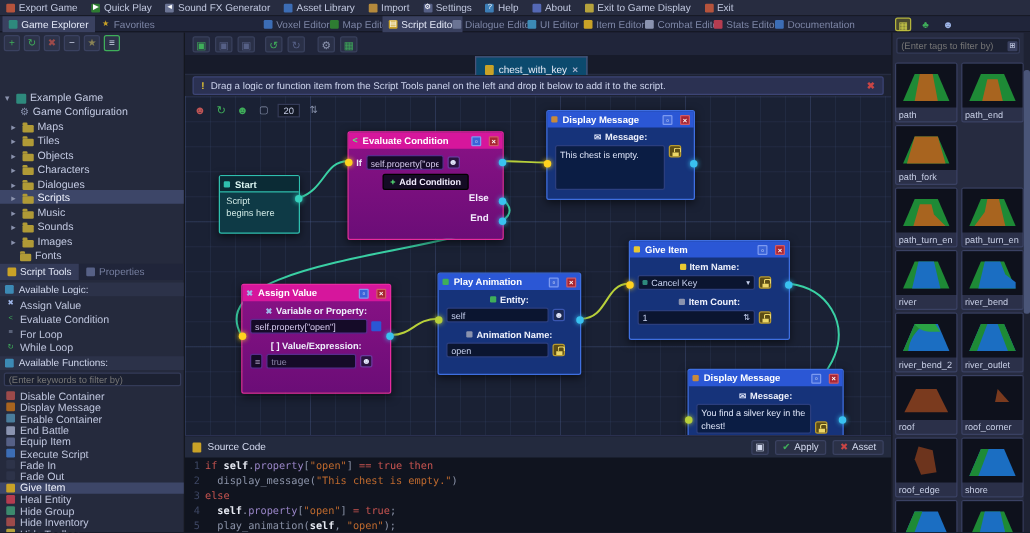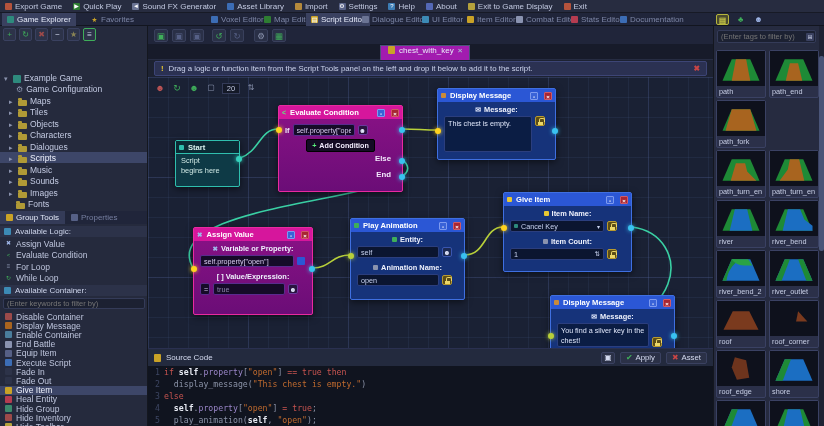--- a/index.html
+++ b/index.html
@@ -30,21 +30,21 @@
 .stab.on{background:#343b58;color:#e4e9f8}
 .shead{position:absolute;left:0;width:148px;height:11px;background:#2c3249;color:#cdd4ea;display:flex;align-items:center;gap:4px;padding-left:4px;font-size:8px}
 .lrow{position:absolute;left:0;width:148px;display:flex;align-items:center;gap:4px;padding-left:5px;color:#bfc6de;height:11px}
 .lrow.sel{background:#3d4668}
 .lic{width:7px;height:7px;border-radius:1px;display:inline-block;font-size:6px;line-height:7px;text-align:center;color:#fff}
 .sfilter{position:absolute;left:3px;top:272px;width:142px;height:11px;background:#1c2132;border:1px solid #343b58;border-radius:2px;color:#6b7494;font-size:7.5px;padding:0 3px;font-family:"Liberation Sans",sans-serif}
 
 .etoolbar{position:absolute;left:148px;top:26px;width:565px;height:18px;background:#20253a;display:flex;align-items:center;gap:4px;padding-left:6px}
 .eic{width:14px;height:13px;background:#2a3047;border:1px solid #39405c;border-radius:2px;text-align:center;font-size:8.5px;line-height:12px}
 .etabrow{position:absolute;left:148px;top:44px;width:565px;height:16px;background:#171b2a;border-bottom:1px solid #262c42}
-.etab{position:absolute;left:232px;top:1px;height:15px;background:#a21caf;border:1px solid #4a5378;border-bottom:none;display:flex;align-items:flex-start;gap:4px;padding:0 7px;font-size:8px;color:#e8ecf8}
+.etab{position:absolute;left:232px;top:1px;height:15px;background:#0c4a6e;border:1px solid #4a5378;border-bottom:none;display:flex;align-items:flex-end;gap:4px;padding:0 7px;font-size:8px;color:#e8ecf8}
 .hint{position:absolute;left:154px;top:61px;width:553px;height:15px;background:#2b3152;border:1px solid #3d4576;border-radius:2px;display:flex;align-items:center;gap:5px;padding:0 6px;font-size:7.8px;color:#ccd3ec}
 
 .canvas{position:absolute;left:148px;top:77px;width:565px;height:271px;overflow:hidden;background-color:#1a2134;background-image:linear-gradient(rgba(96,118,180,.10) 1px,transparent 1px),linear-gradient(90deg,rgba(96,118,180,.10) 1px,transparent 1px),linear-gradient(rgba(96,118,180,.17) 1px,transparent 1px),linear-gradient(90deg,rgba(96,118,180,.17) 1px,transparent 1px);background-size:20px 20px,20px 20px,100px 100px,100px 100px}
 .ctb{position:absolute;left:6px;top:5px;display:flex;gap:5px;align-items:center}
 .cic{width:12px;height:12px;text-align:center;font-size:9px;line-height:12px}
 .gnum{width:18px;height:11px;background:#141927;border:1px solid #343b58;color:#c3cae2;font-size:7.5px;text-align:center;line-height:10px}
 svg.wires{position:absolute;left:0;top:0;pointer-events:none}
 
 .node{position:absolute;border-radius:2px;box-shadow:0 2px 7px rgba(0,0,0,.55)}
 .node .nh{height:13px;display:flex;align-items:center;gap:4px;padding:0 3px;font-size:7.6px;font-weight:bold;color:#fff}
@@ -140,21 +140,21 @@
         <span class="mi" style="background:#b5533c"></span>
         <span>Exit</span>
       </span>
   </div>
 
   <div class="tabbar">
     <span class="chip on" style="left:2px">
         <span class="ti" style="background:#2e8a7d"></span>
         <span>Game Explorer</span>
       </span>
-    <span class="chip" style="left:86px">
+    <span class="chip" style="left:76px">
         <span class="ti" style="background:transparent;color:#c9a227">★</span>
         <span>Favorites</span>
       </span>
     <span class="chip" style="left:206px">
         <span class="ti" style="background:#3c6db5"></span>
         <span>Voxel Editor</span>
       </span>
     <span class="chip" style="left:259px">
         <span class="ti" style="background:#2e7d32"></span>
         <span>Map Editor</span>
@@ -257,21 +257,21 @@
         <span>Images</span>
       </div>
     <div class="trow" style="top:171.5px;padding-left:16px">
         <span class="fold"></span>
         <span>Fonts</span>
       </div>
 
     <div class="stabs">
       <span class="stab on">
           <span class="ti" style="background:#c9a227;width:7px;height:7px"></span>
-          <span>Group Tools</span>
+          <span>Script Tools</span>
         </span>
       <span class="stab">
           <span class="ti" style="background:#566086;width:7px;height:7px"></span>
           <span>Properties</span>
         </span>
     </div>
 
     <div class="shead" style="top:200px">
         <span class="lic" style="background:#3c8ab5"></span>
         <span>Available Logic:</span>
@@ -288,21 +288,21 @@
         <span class="lic" style="background:transparent;color:#8a93ae">≡</span>
         <span>For Loop</span>
       </div>
     <div class="lrow" style="top:246.5px">
         <span class="lic" style="background:transparent;color:#3fae5a">↻</span>
         <span>While Loop</span>
       </div>
 
     <div class="shead" style="top:259px">
         <span class="lic" style="background:#3c8ab5"></span>
-        <span>Available Container:</span>
+        <span>Available Functions:</span>
       </div>
     <input class="sfilter" placeholder="(Enter keywords to filter by)" style="">
 
     <div class="lrow" style="top:286px;height:9.2px">
         <span class="lic" style="background:#9c4a4a"></span>
         <span>Disable Container</span>
       </div>
     <div class="lrow" style="top:295.2px;height:9.2px">
         <span class="lic" style="background:#a8641f"></span>
         <span>Display Message</span>

